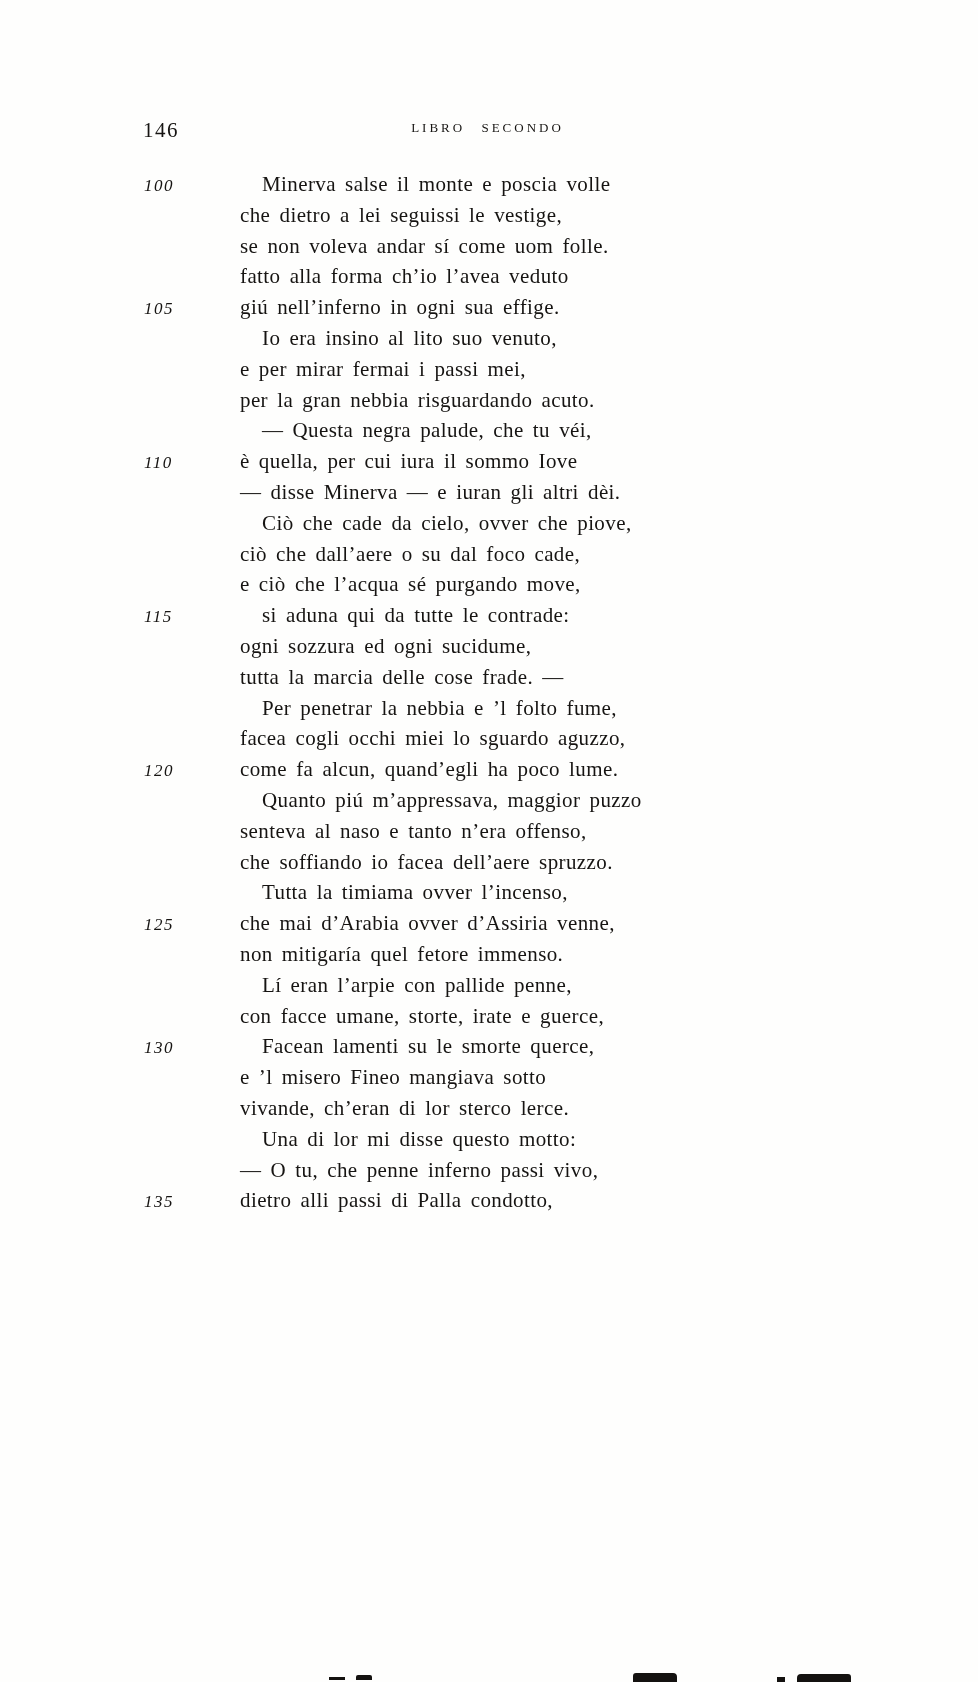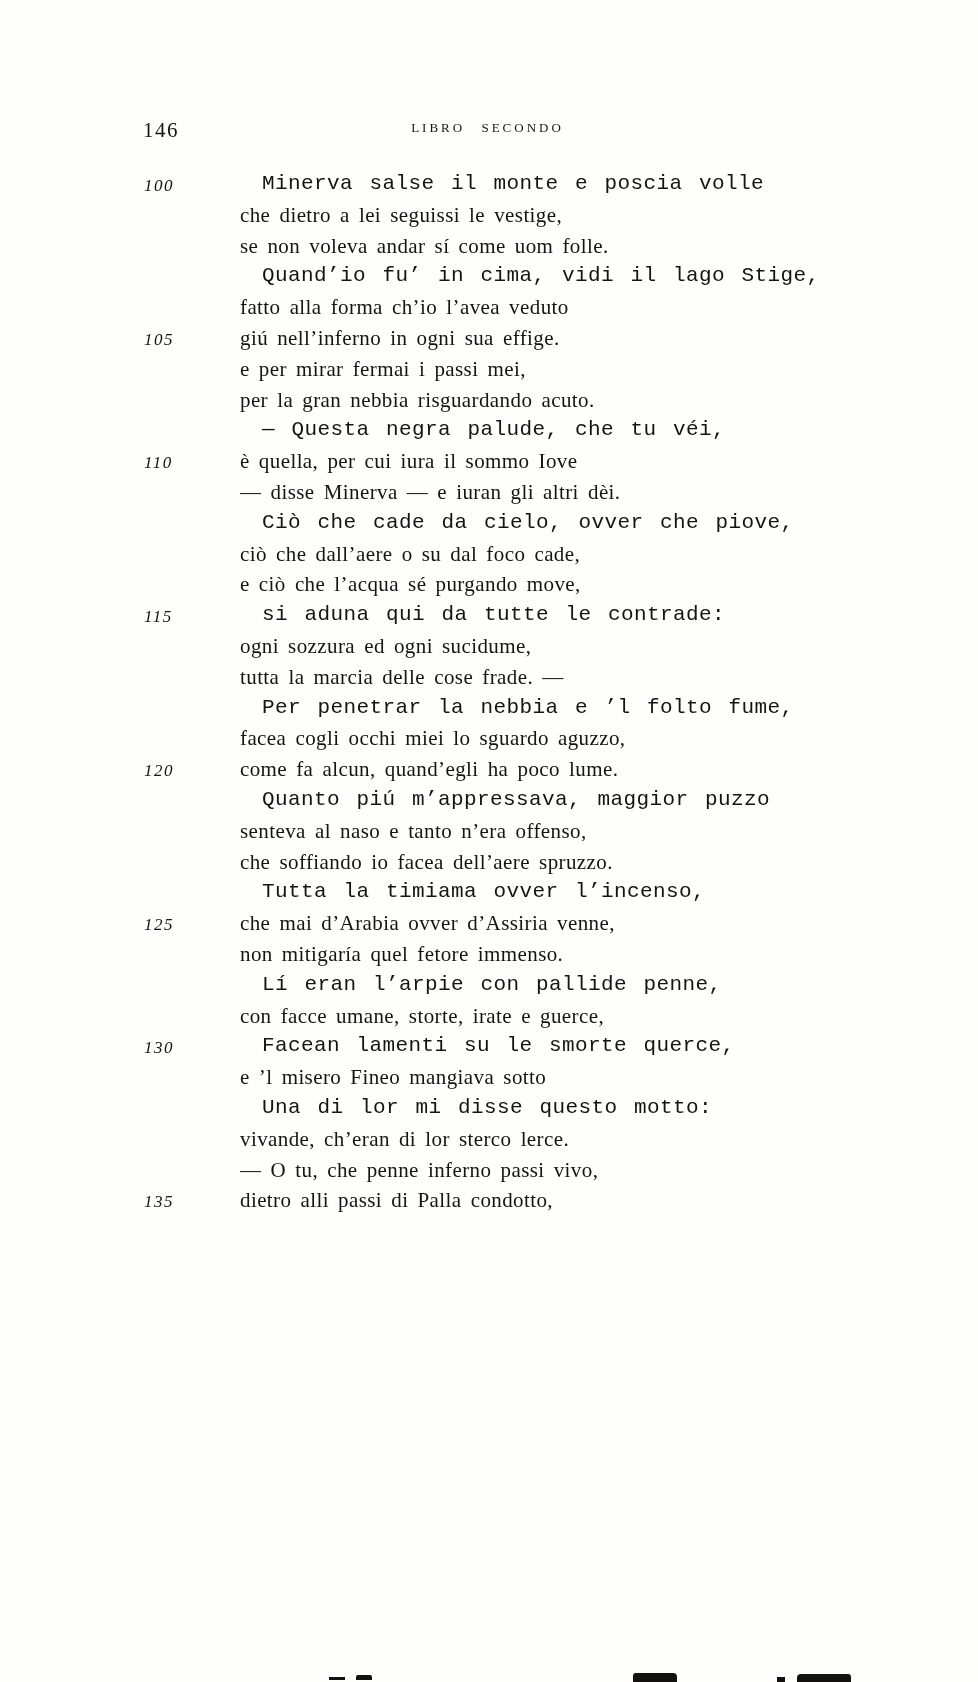--- a/index.html
+++ b/index.html
@@ -31,21 +31,21 @@
   .verse-num {
     position: absolute; left: 144px; top: 2px;
     font-size: 17px; line-height: 30.8px; letter-spacing: 1.5px; font-style: italic;
   }
   .verse-text {
     position: absolute; left: 240px; top: 0;
     font-size: 21px; line-height: 30.8px;
     word-spacing: 3.5px; letter-spacing: 0.4px;
     white-space: pre;
   }
-  .verse-row.indent .verse-text { left: 262px; font-family: Liberation Mono, monospace; }
+  .verse-row.indent .verse-text { left: 262px; }
 
   
   .artifact { position: absolute; background: #141210; }
   .art-a { left: 329px; top: 1677px; width: 16px; height: 3px; }
   .art-b { left: 356px; top: 1675px; width: 16px; height: 5px; border-radius: 2px 2px 0 0; }
   .art-c { left: 633px; top: 1673px; width: 44px; height: 9px; border-radius: 3px 4px 0 0; }
   .art-d { left: 777px; top: 1677px; width: 8px; height: 5px; }
   .art-e { left: 797px; top: 1674px; width: 54px; height: 8px; border-radius: 4px 3px 0 0; }
 </style>
 </head>
@@ -64,32 +64,32 @@
         <span class="verse-text">Minerva salse il monte e poscia volle</span>
       </div>
       <div class="verse-row">
         <span class="verse-num"></span>
         <span class="verse-text">che dietro a lei seguissi le vestige,</span>
       </div>
       <div class="verse-row">
         <span class="verse-num"></span>
         <span class="verse-text">se non voleva andar sí come uom folle.</span>
       </div>
-      <div class="verse-row indent">
-        <span class="verse-num"></span>
-        <span class="verse-text">Quand’io fu’ in cima, vidi il lago Stige,</span>
-      </div>
       <div class="verse-row">
         <span class="verse-num"></span>
         <span class="verse-text">fatto alla forma ch’io l’avea veduto</span>
       </div>
       <div class="verse-row">
         <span class="verse-num">105</span>
         <span class="verse-text">giú nell’inferno in ogni sua effige.</span>
       </div>
+      <div class="verse-row indent">
+        <span class="verse-num"></span>
+        <span class="verse-text">Io era insino al lito suo venuto,</span>
+      </div>
       <div class="verse-row">
         <span class="verse-num"></span>
         <span class="verse-text">e per mirar fermai i passi mei,</span>
       </div>
       <div class="verse-row">
         <span class="verse-num"></span>
         <span class="verse-text">per la gran nebbia risguardando acuto.</span>
       </div>
       <div class="verse-row indent">
         <span class="verse-num"></span>
@@ -172,27 +172,27 @@
         <span class="verse-text">con facce umane, storte, irate e guerce,</span>
       </div>
       <div class="verse-row indent">
         <span class="verse-num">130</span>
         <span class="verse-text">Facean lamenti su le smorte querce,</span>
       </div>
       <div class="verse-row">
         <span class="verse-num"></span>
         <span class="verse-text">e ’l misero Fineo mangiava sotto</span>
       </div>
+      <div class="verse-row">
+        <span class="verse-num"></span>
+        <span class="verse-text">vivande, ch’eran di lor sterco lerce.</span>
+      </div>
       <div class="verse-row indent">
         <span class="verse-num"></span>
         <span class="verse-text">Una di lor mi disse questo motto:</span>
-      </div>
-      <div class="verse-row">
-        <span class="verse-num"></span>
-        <span class="verse-text">vivande, ch’eran di lor sterco lerce.</span>
       </div>
       <div class="verse-row">
         <span class="verse-num"></span>
         <span class="verse-text">— O tu, che penne inferno passi vivo,</span>
       </div>
       <div class="verse-row">
         <span class="verse-num">135</span>
         <span class="verse-text">dietro alli passi di Palla condotto,</span>
       </div>
     </div>

